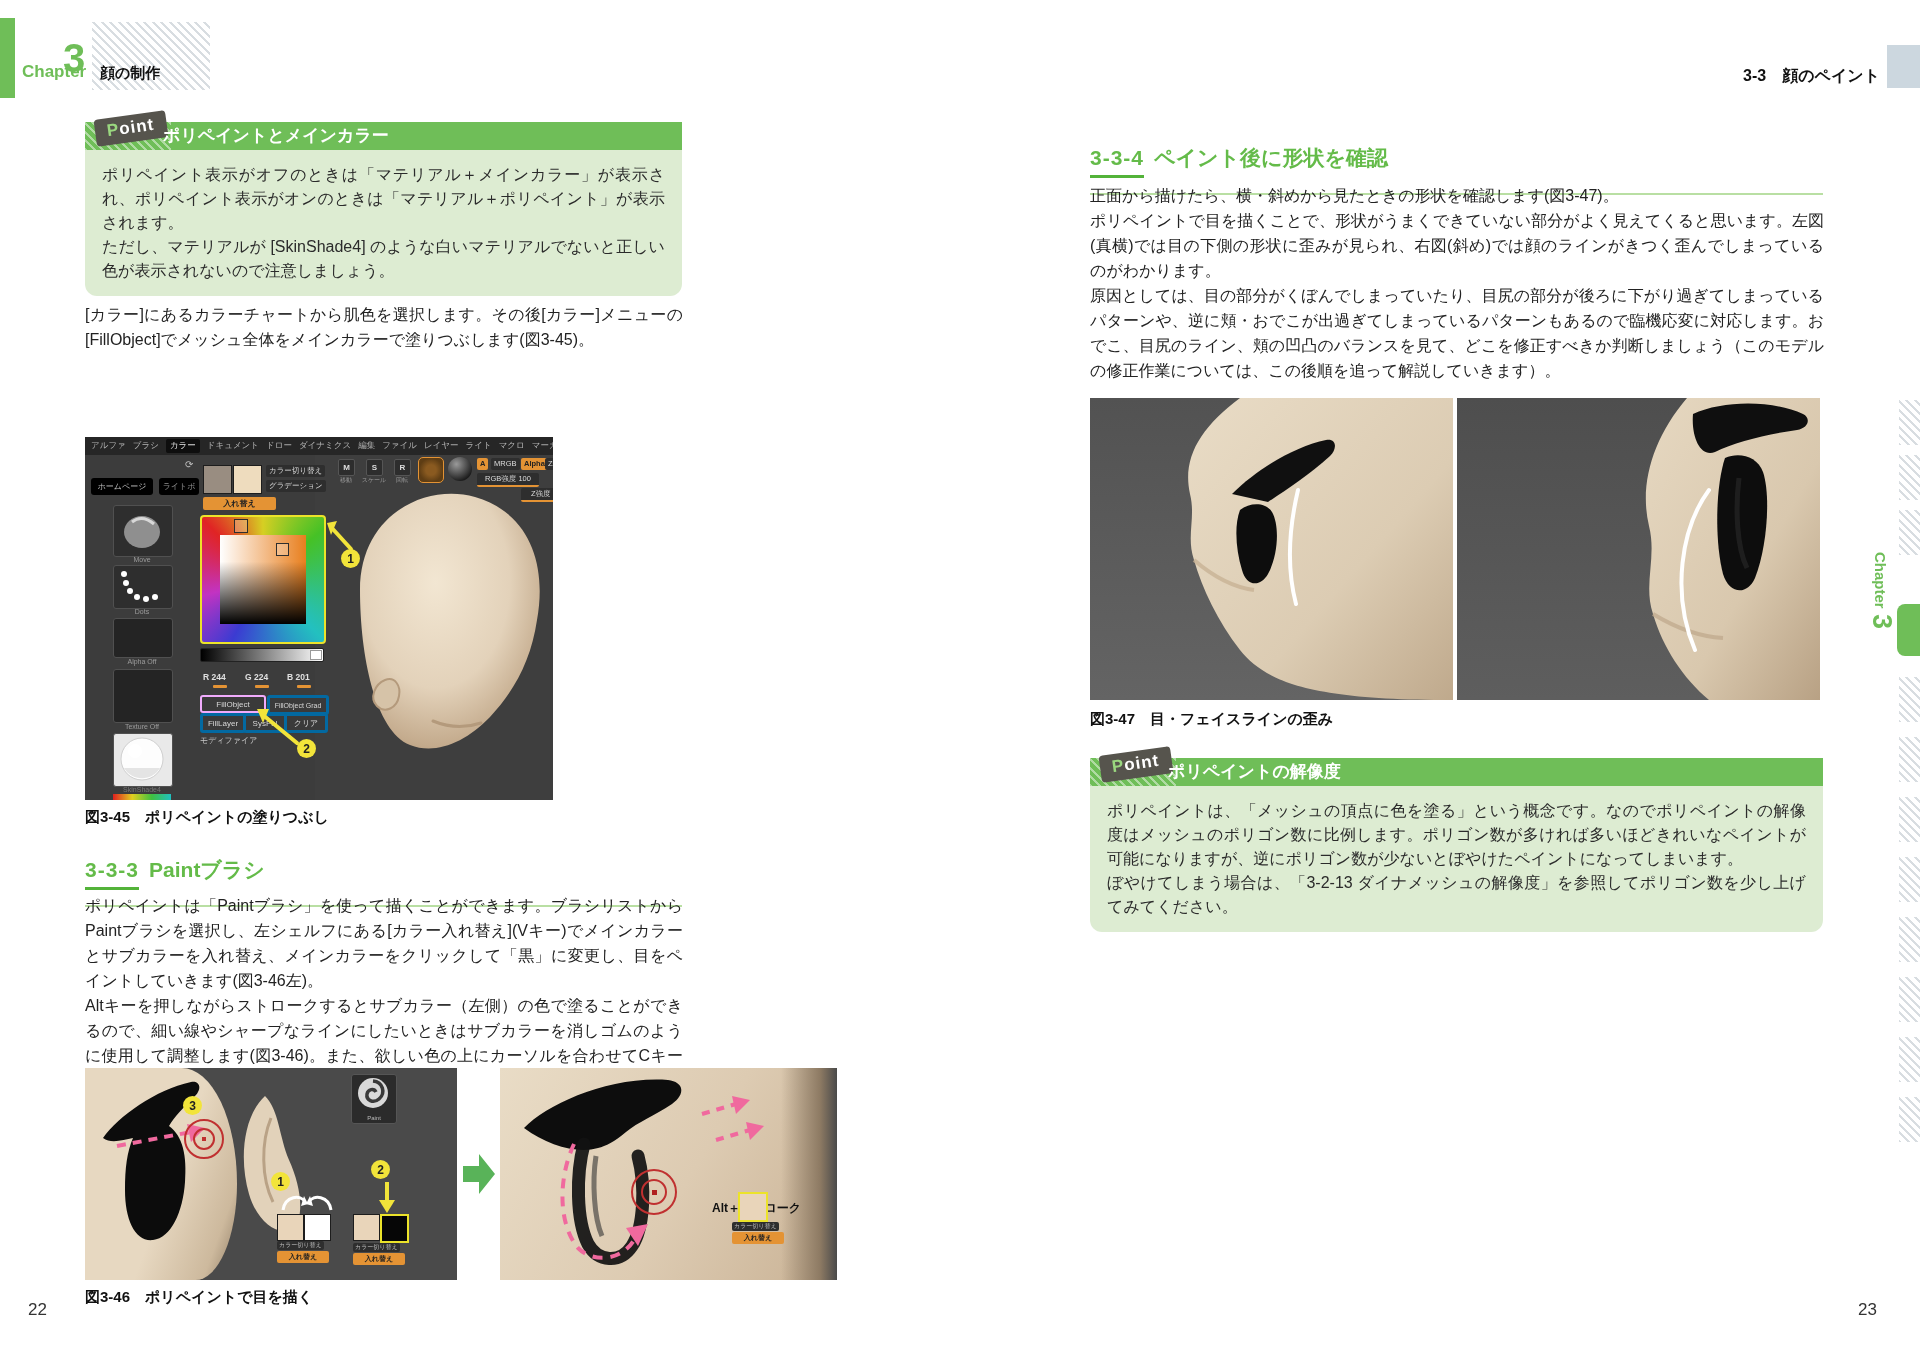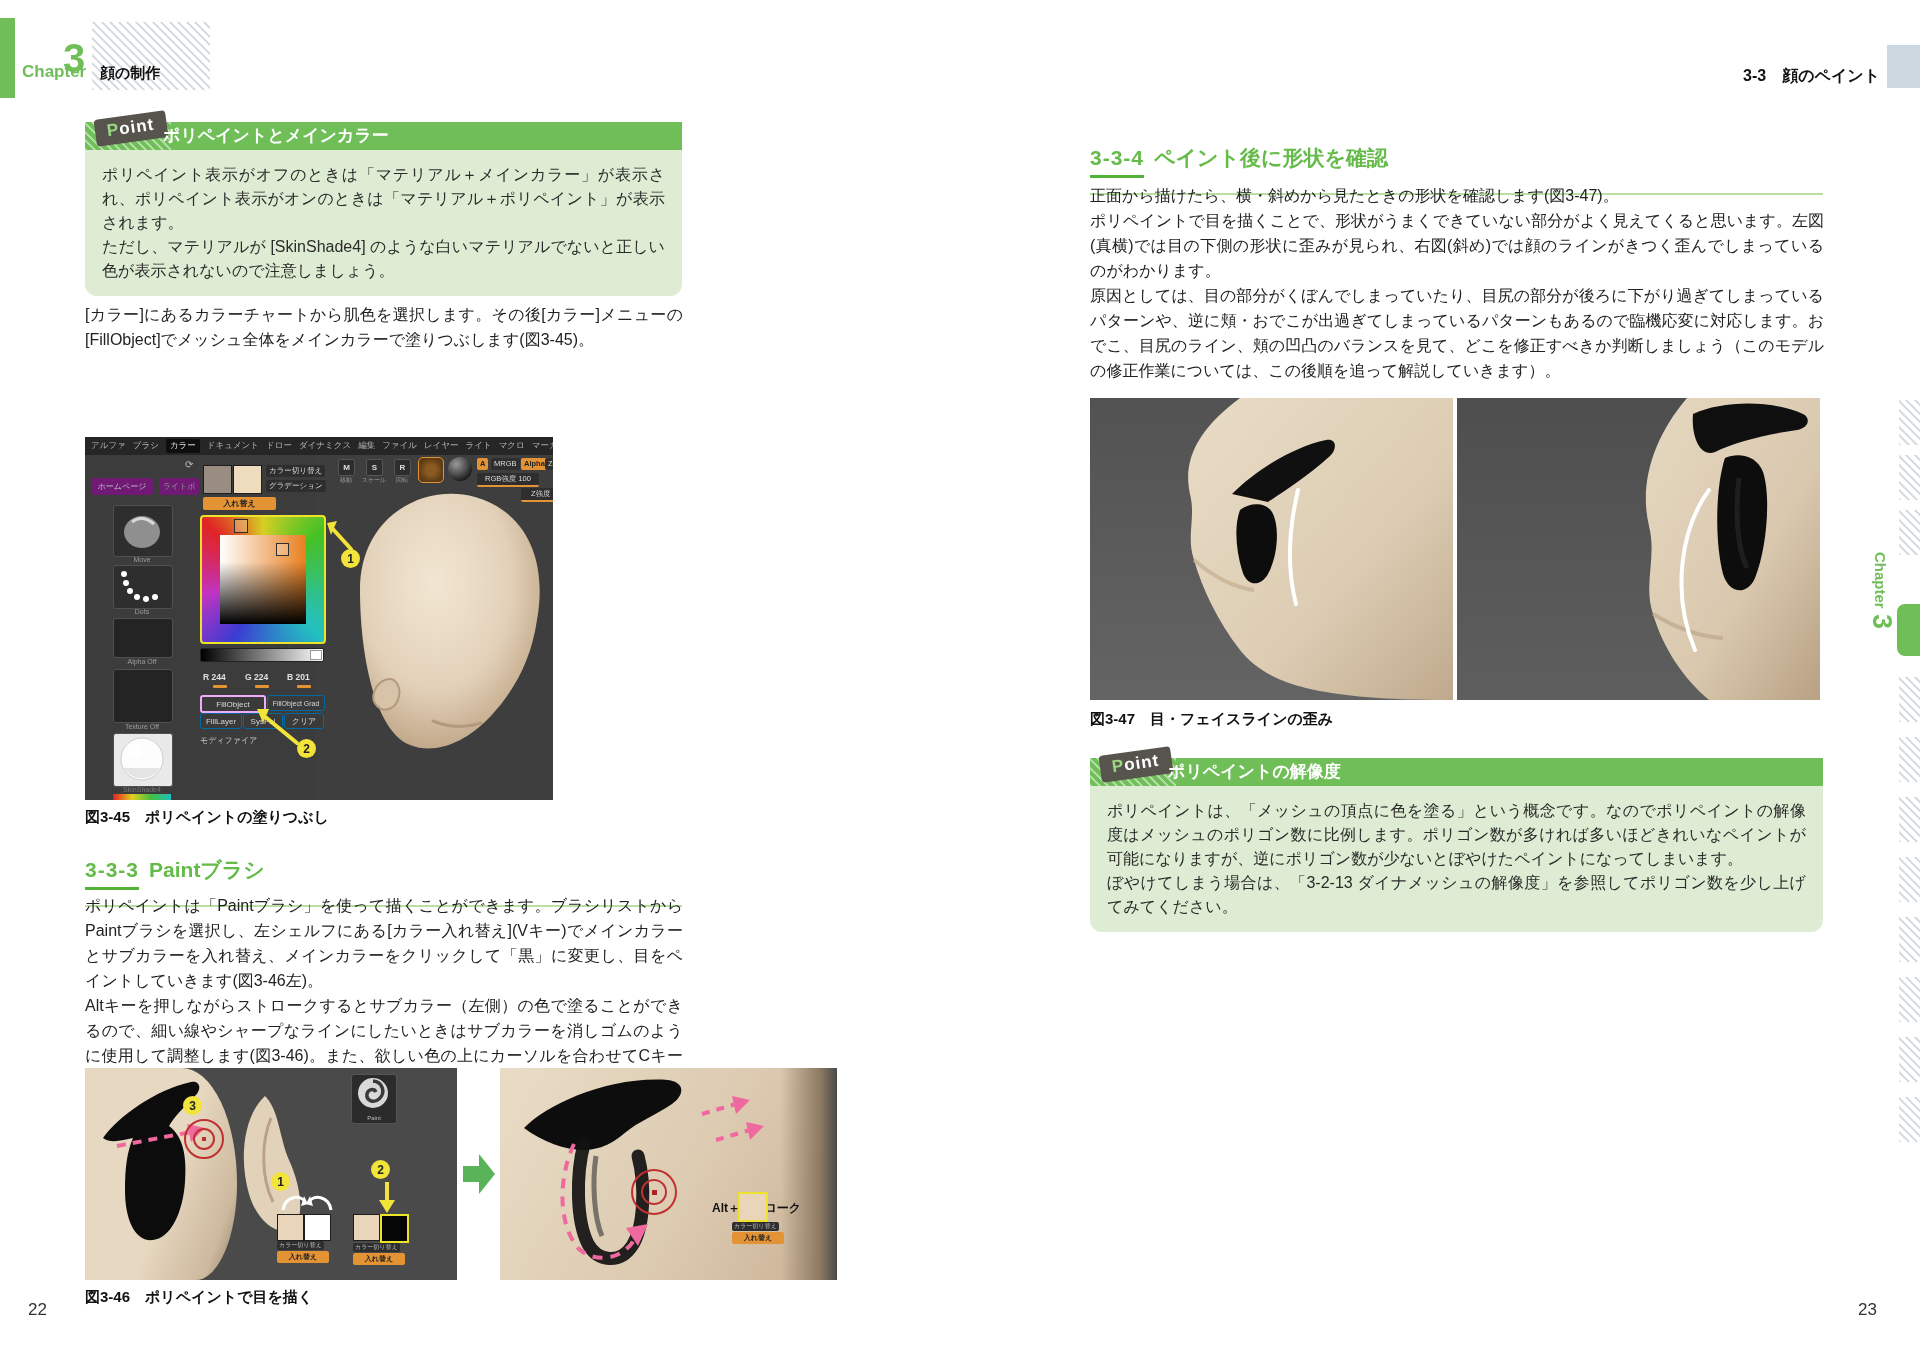--- a/index.html
+++ b/index.html
@@ -31,21 +31,21 @@
   .sec-h{border-bottom:2px solid #b9dfa3;padding-bottom:21px;font-size:21px;font-weight:bold;color:#64bb49;}
   .sec-h .num{position:relative;margin-right:10px;letter-spacing:1px;}
   .sec-h .num::after{content:"";position:absolute;left:0;right:0;bottom:-9px;height:3px;background:#53b339;}
   .sec-body{font-size:16px;line-height:25px;text-align:justify;color:#222;}
   .caption{font-size:15px;font-weight:bold;color:#111;}
   
   .zb{background:#3c3c3c;overflow:hidden;}
   .zb .menu{position:absolute;left:0;top:0;right:0;height:18px;background:#262626;display:flex;
       align-items:center;padding:0 6px;gap:7px;font-size:8.5px;color:#b5b5b5;white-space:nowrap;}
   .zb .menu span:nth-child(3){background:#0e0e0e;color:#e8e8e8;padding:1px 4px;border-radius:2px;}
-  .zb-btn{position:absolute;background:#701a75;border-radius:3px;color:#c2c2c2;font-size:8px;
+  .zb-btn{position:absolute;background:#000000;border-radius:3px;color:#c2c2c2;font-size:8px;
       display:flex;align-items:center;justify-content:center;}
   .zb-tile{position:absolute;width:15px;height:15px;background:#2d2d2d;border:1px solid #555;border-radius:2px;
       color:#ddd;font-size:8px;font-weight:bold;display:flex;align-items:center;justify-content:center;}
   .zb-tlab{position:absolute;font-size:6px;color:#9a9a9a;width:30px;text-align:center;}
   .chip{position:absolute;font-size:7.5px;color:#ddd;background:#2e2e2e;border-radius:2px;
       padding:1px 3px;line-height:10px;white-space:nowrap;}
   .chip.orange{background:#e49334;color:#222;font-weight:bold;}
   .swatch{position:absolute;border:1px solid #1d1d1d;}
   .swapbar{position:absolute;background:#e49334;border-radius:2px;color:#222;font-size:8px;font-weight:bold;
       display:flex;align-items:center;justify-content:center;}
@@ -54,21 +54,21 @@
   .picker{position:absolute;left:115px;top:78px;width:122px;height:125px;border:2px solid #ece32a;border-radius:4px;
       background:conic-gradient(from 315deg,#e02424,#d6cf23 45deg,#46c126 95deg,#23c0c0 180deg,#3b3bd2 252deg,#c233c2 300deg,#e02424 360deg);}
   .picker .inner{position:absolute;left:18px;top:18px;right:18px;bottom:18px;
       background:linear-gradient(to top,#000 ,rgba(0,0,0,0) 70%),linear-gradient(to right,#fff,#e87f1e);}
   .marker{position:absolute;border:1px solid #2e2e2e;background:rgba(255,255,255,.25);}
   .grayslider{position:absolute;left:115px;top:211px;width:122px;height:12px;border-radius:2px;
       background:linear-gradient(to right,#000,#fff);border:1px solid #222;}
   .grayslider i{position:absolute;right:1px;top:1px;width:10px;height:8px;background:#fff;border:1px solid #999;}
   .rgbtxt{position:absolute;font-size:8.5px;color:#e0e0e0;font-weight:bold;}
   .tick{position:absolute;width:14px;height:3px;background:#e49334;border-radius:1px;}
-  .fillbtn{position:absolute;height:14px;background:#3a3a3a;border:1px solid #0369a1;border-radius:3px;
+  .fillbtn{position:absolute;height:14px;background:#3a3a3a;border:3px solid #0369a1;border-radius:3px;
       color:#d8d8d8;font-size:8px;display:flex;align-items:center;justify-content:center;}
   .fillbtn.sel{border:2px solid #f0abfc;}
   .badge{position:absolute;width:19px;height:19px;border-radius:50%;background:#f2e43a;color:#222;
       font-size:12px;font-weight:bold;display:flex;align-items:center;justify-content:center;z-index:5;}
   
   .panel{position:absolute;overflow:hidden;}
   .dkpanel{background:#4a4a4a;}
   .skin-r{background:linear-gradient(120deg,#e9dcc6 0%,#ddcbb2 55%,#c9b295 100%);}
   .greenarrow{position:absolute;}
   .annot{position:absolute;font-weight:bold;margin-top:40px;}

